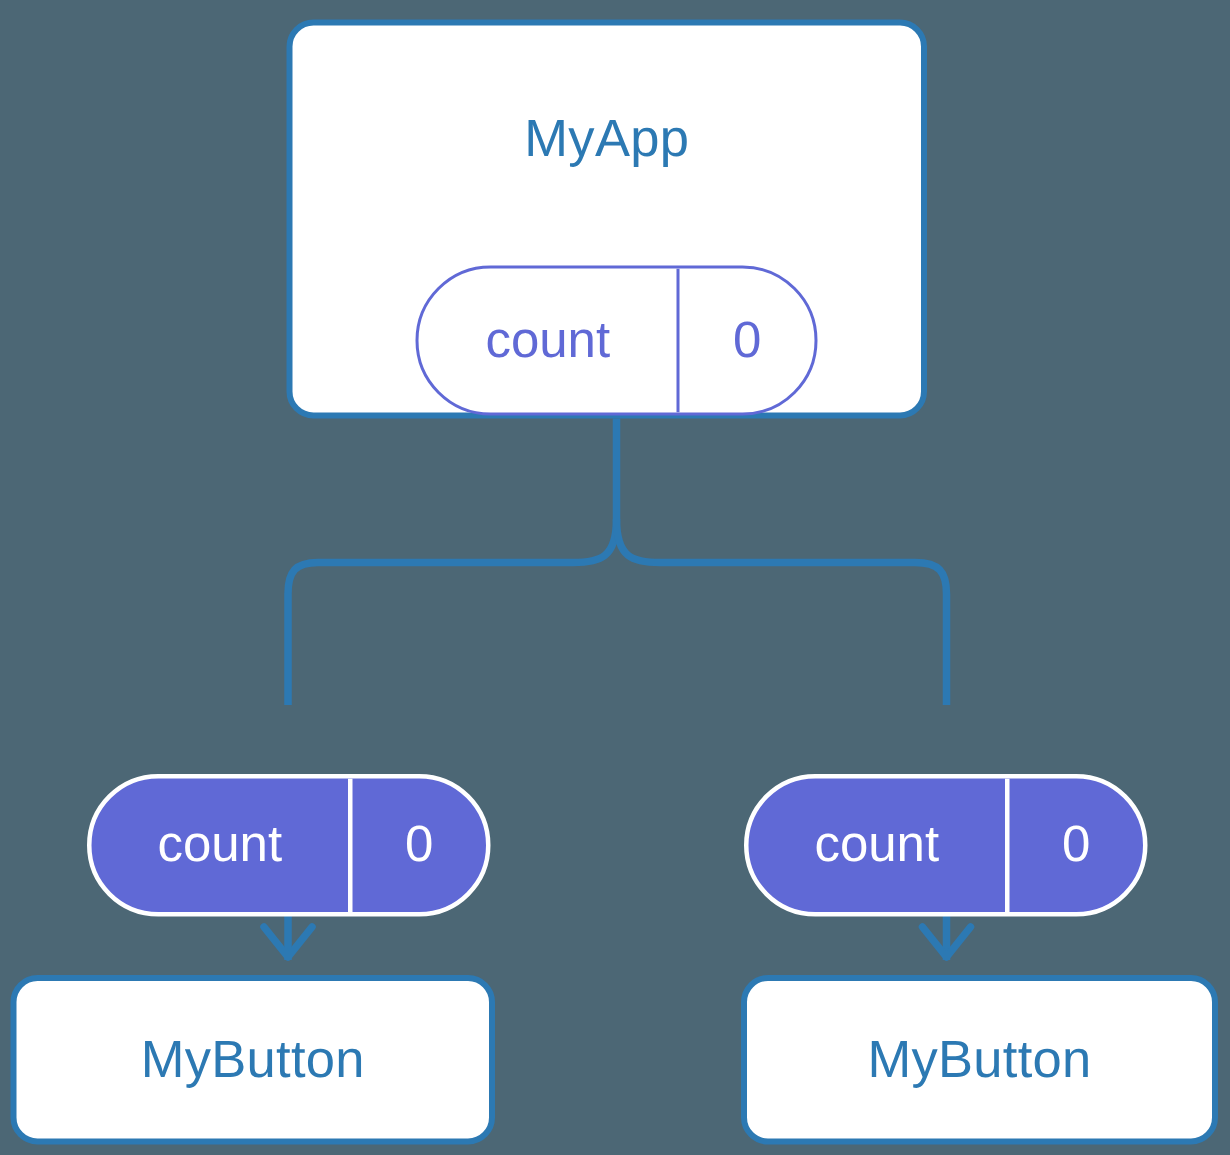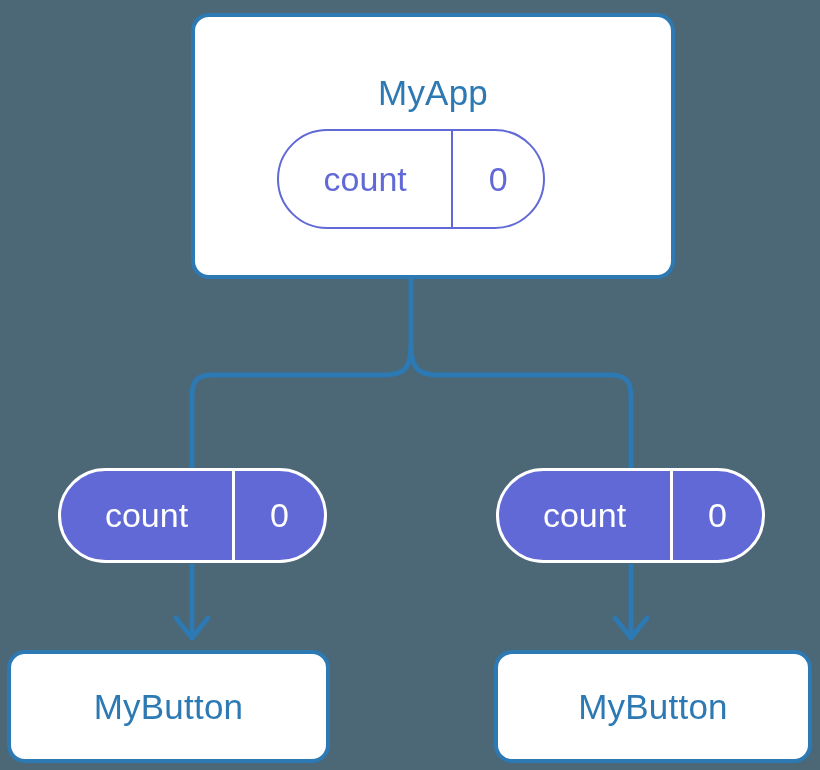--- a/index.html
+++ b/index.html
@@ -40,21 +40,21 @@
     color: #2c79b3;
     font-size: 35px;
     letter-spacing: 0.2px;
     text-align: center;
     white-space: nowrap;
   }
 
   #box-myapp {
     left: 191px;
     top: 13px;
-    width: 484px;
+    width: 427px;
     height: 266px;
   }
   #box-myapp .comp-title {
     margin-top: 56px;
   }
 
   #box-mybutton-left {
     left: 7px;
     top: 650px;
     width: 323px;
@@ -72,20 +72,21 @@
   }
 
   
   .pill {
     position: absolute;
     display: flex;
     align-items: stretch;
     box-sizing: border-box;
     border-radius: 999px;
     overflow: hidden;
+    margin-top: 48px;
   }
   .pill .pill-key,
   .pill .pill-val {
     display: flex;
     align-items: center;
     justify-content: center;
     font-size: 34px;
     white-space: nowrap;
     box-sizing: border-box;
   }

